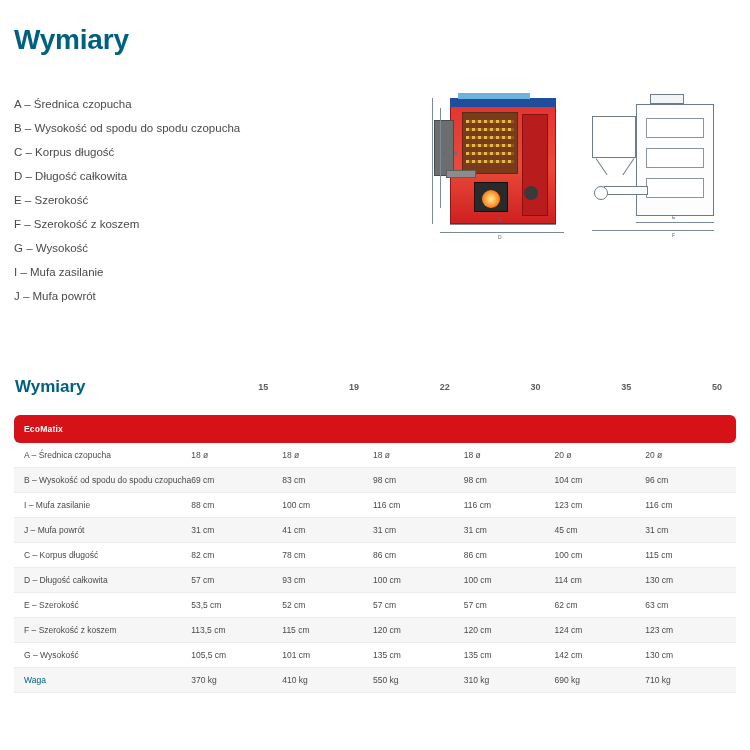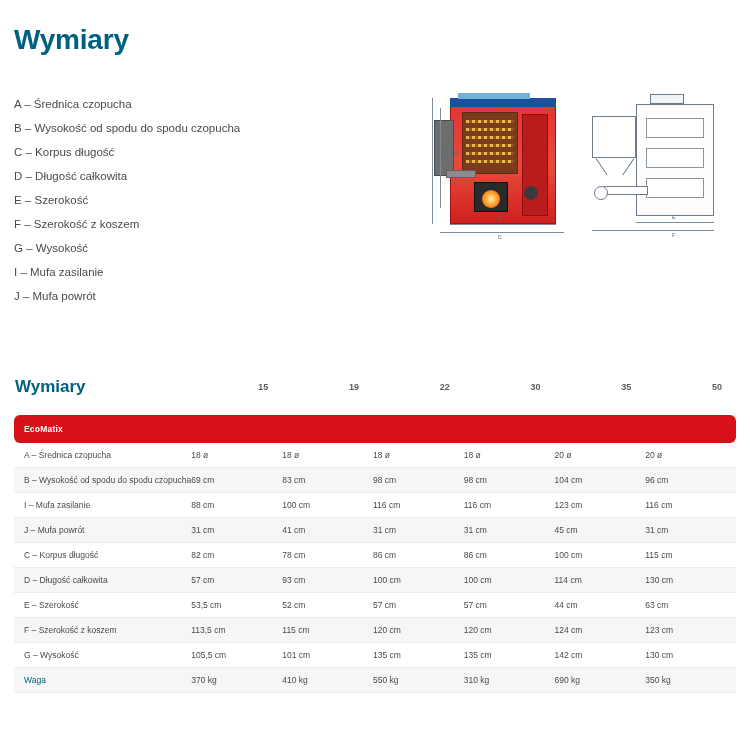--- a/index.html
+++ b/index.html
@@ -326,21 +326,21 @@
         <td class="val">100 cm</td>
         <td class="val">114 cm</td>
         <td class="val">130 cm</td>
       </tr>
       <tr>
         <td class="label">E – Szerokość</td>
         <td class="val">53,5 cm</td>
         <td class="val">52 cm</td>
         <td class="val">57 cm</td>
         <td class="val">57 cm</td>
-        <td class="val">44 cm</td>
+        <td class="val">62 cm</td>
         <td class="val">63 cm</td>
       </tr>
       <tr class="alt">
         <td class="label">F – Szerokość z koszem</td>
         <td class="val">113,5 cm</td>
         <td class="val">115 cm</td>
         <td class="val">120 cm</td>
         <td class="val">120 cm</td>
         <td class="val">124 cm</td>
         <td class="val">123 cm</td>
@@ -354,18 +354,18 @@
         <td class="val">142 cm</td>
         <td class="val">130 cm</td>
       </tr>
       <tr class="alt waga">
         <td class="label">Waga</td>
         <td class="val">370 kg</td>
         <td class="val">410 kg</td>
         <td class="val">550 kg</td>
         <td class="val">310 kg</td>
         <td class="val">690 kg</td>
-        <td class="val">350 kg</td>
+        <td class="val">710 kg</td>
       </tr>
     </tbody>
   </table>
 
 </div>
 
 </body></html>

